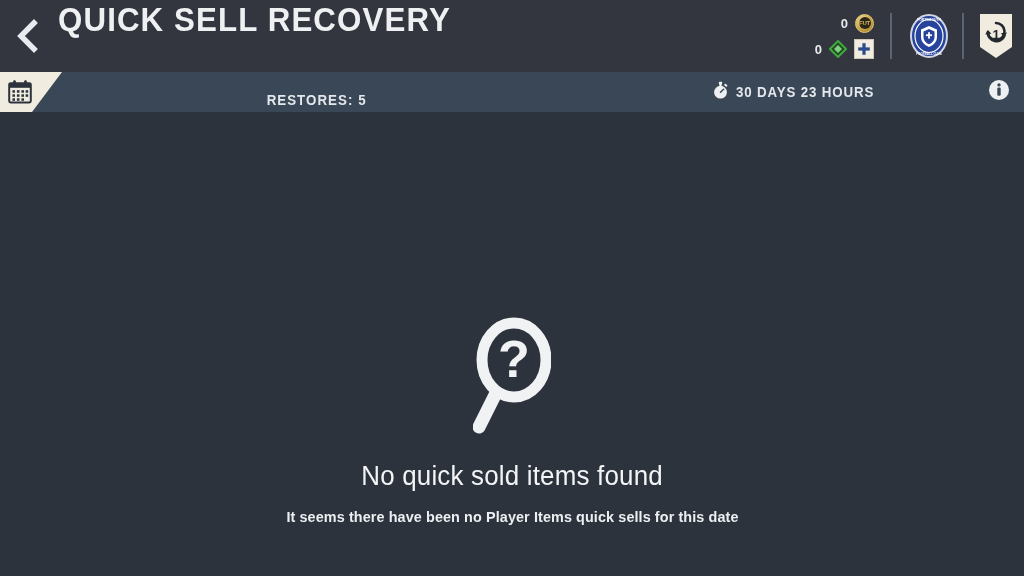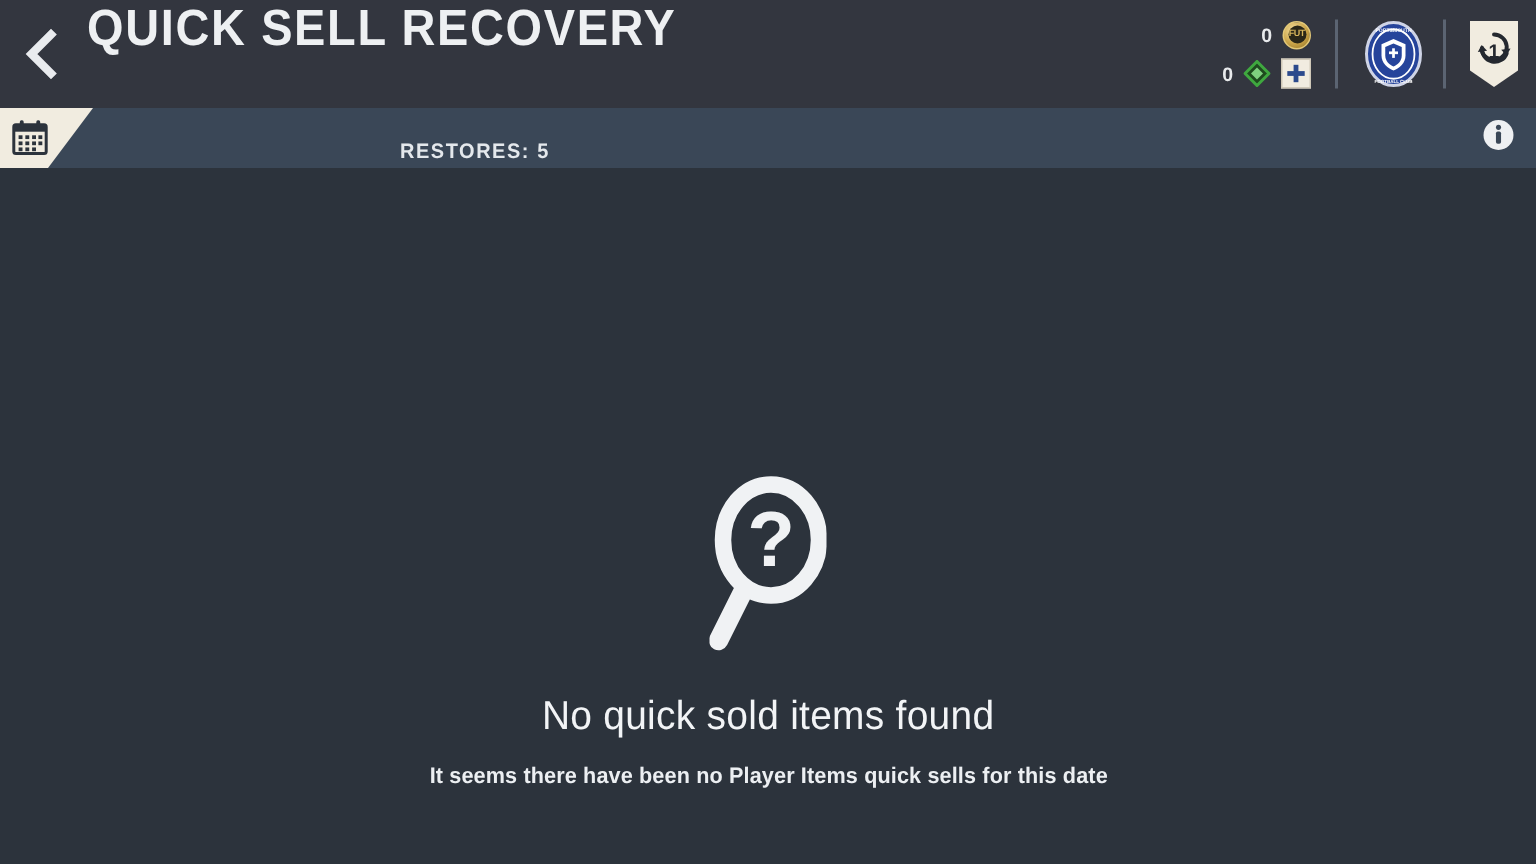--- a/index.html
+++ b/index.html
@@ -301,20 +301,32 @@
             <rect x="14.4" y="19.3" width="2.6" height="2.5"></rect>
           </g>
         </svg>
       </span>
     </div>
 
     <div class="restores-label">
       <span class="txt">RESTORES: 5</span>
     </div>
 
+    <div class="timer-group">
+      <span>
+        <svg width="17" height="19" viewBox="0 0 17 19">
+          <circle cx="8.5" cy="11.2" r="6.4" fill="#eef0f2"></circle>
+          <rect x="6.9" y="0.8" width="3.2" height="2.6" rx="0.6" fill="#eef0f2"></rect>
+          <rect x="7.4" y="3.0" width="2.2" height="2.4" fill="#eef0f2"></rect>
+          <rect x="12.2" y="3.2" width="3.2" height="2.1" rx="0.8" fill="#eef0f2" transform="rotate(38 13.8 4.2)"></rect>
+          <line x1="8.5" y1="11.2" x2="11.6" y2="8.3" stroke="#3a4757" stroke-width="1.5" stroke-linecap="round"></line>
+        </svg>
+      </span>
+      <span class="timer-txt">30 DAYS 23 HOURS</span>
+    </div>
 
     <div class="info-btn">
       <span>
         <svg width="22" height="22" viewBox="0 0 22 22">
           <circle cx="11" cy="11" r="10" fill="#eef0f2"></circle>
           <circle cx="11" cy="5.9" r="1.7" fill="#3a4757"></circle>
           <rect x="9.3" y="8.6" width="3.4" height="8.2" rx="1.2" fill="#3a4757"></rect>
         </svg>
       </span>
     </div>

